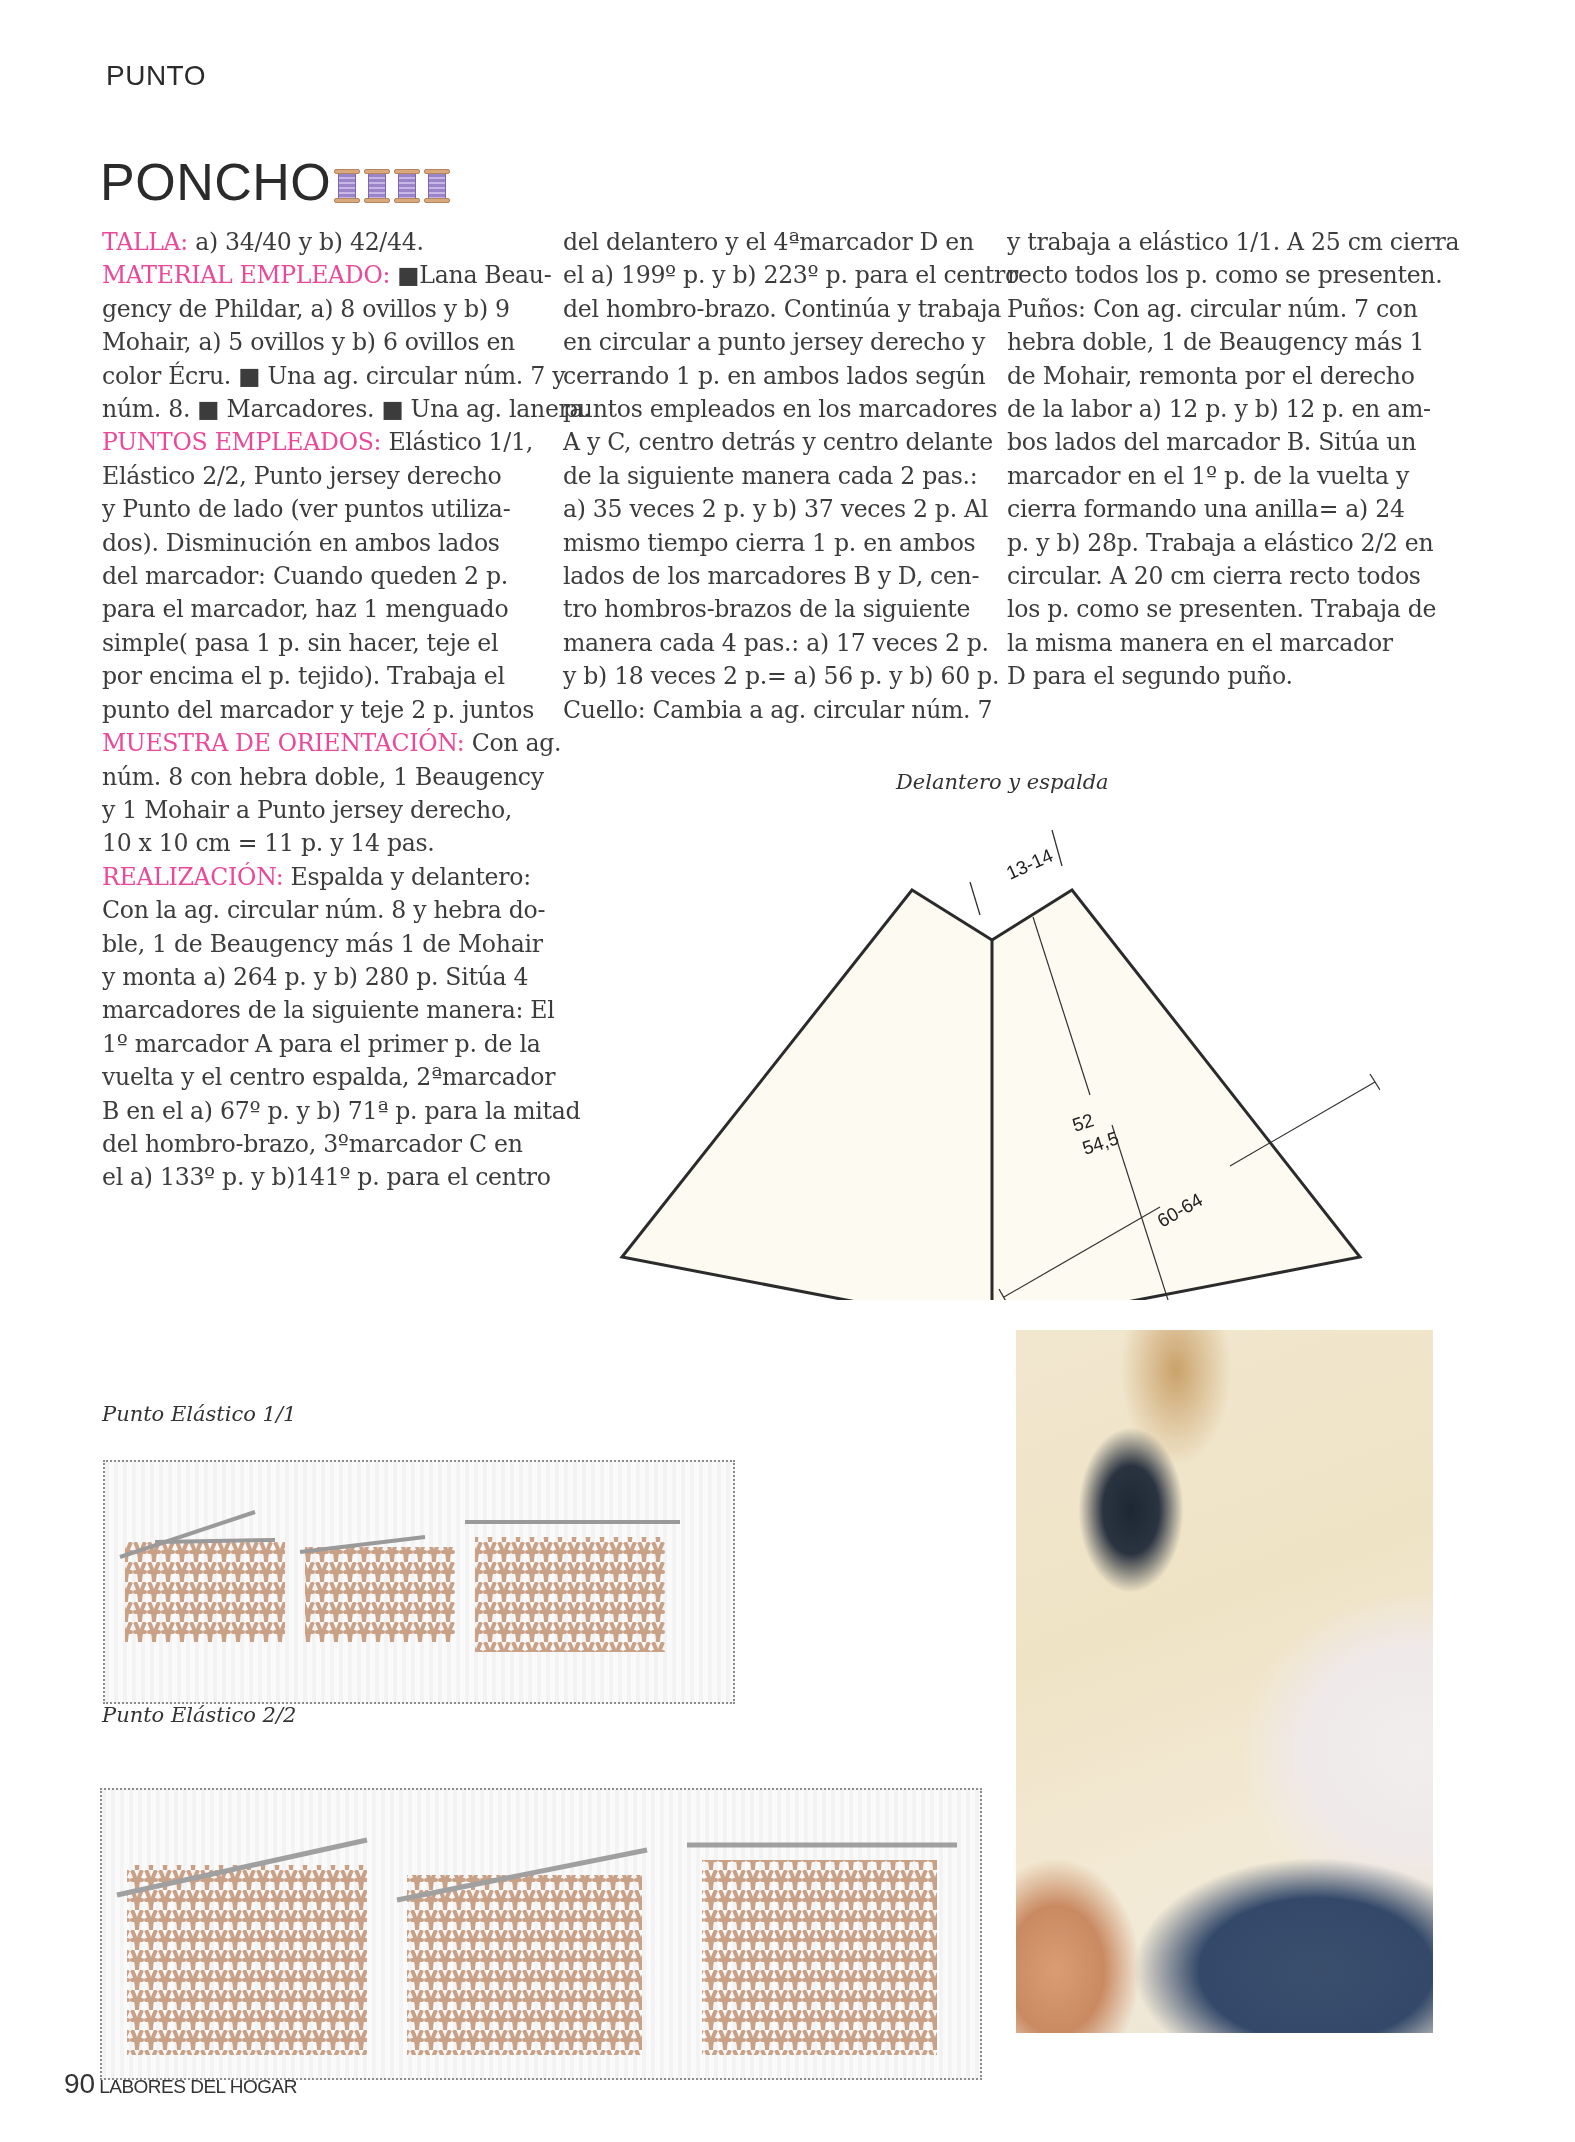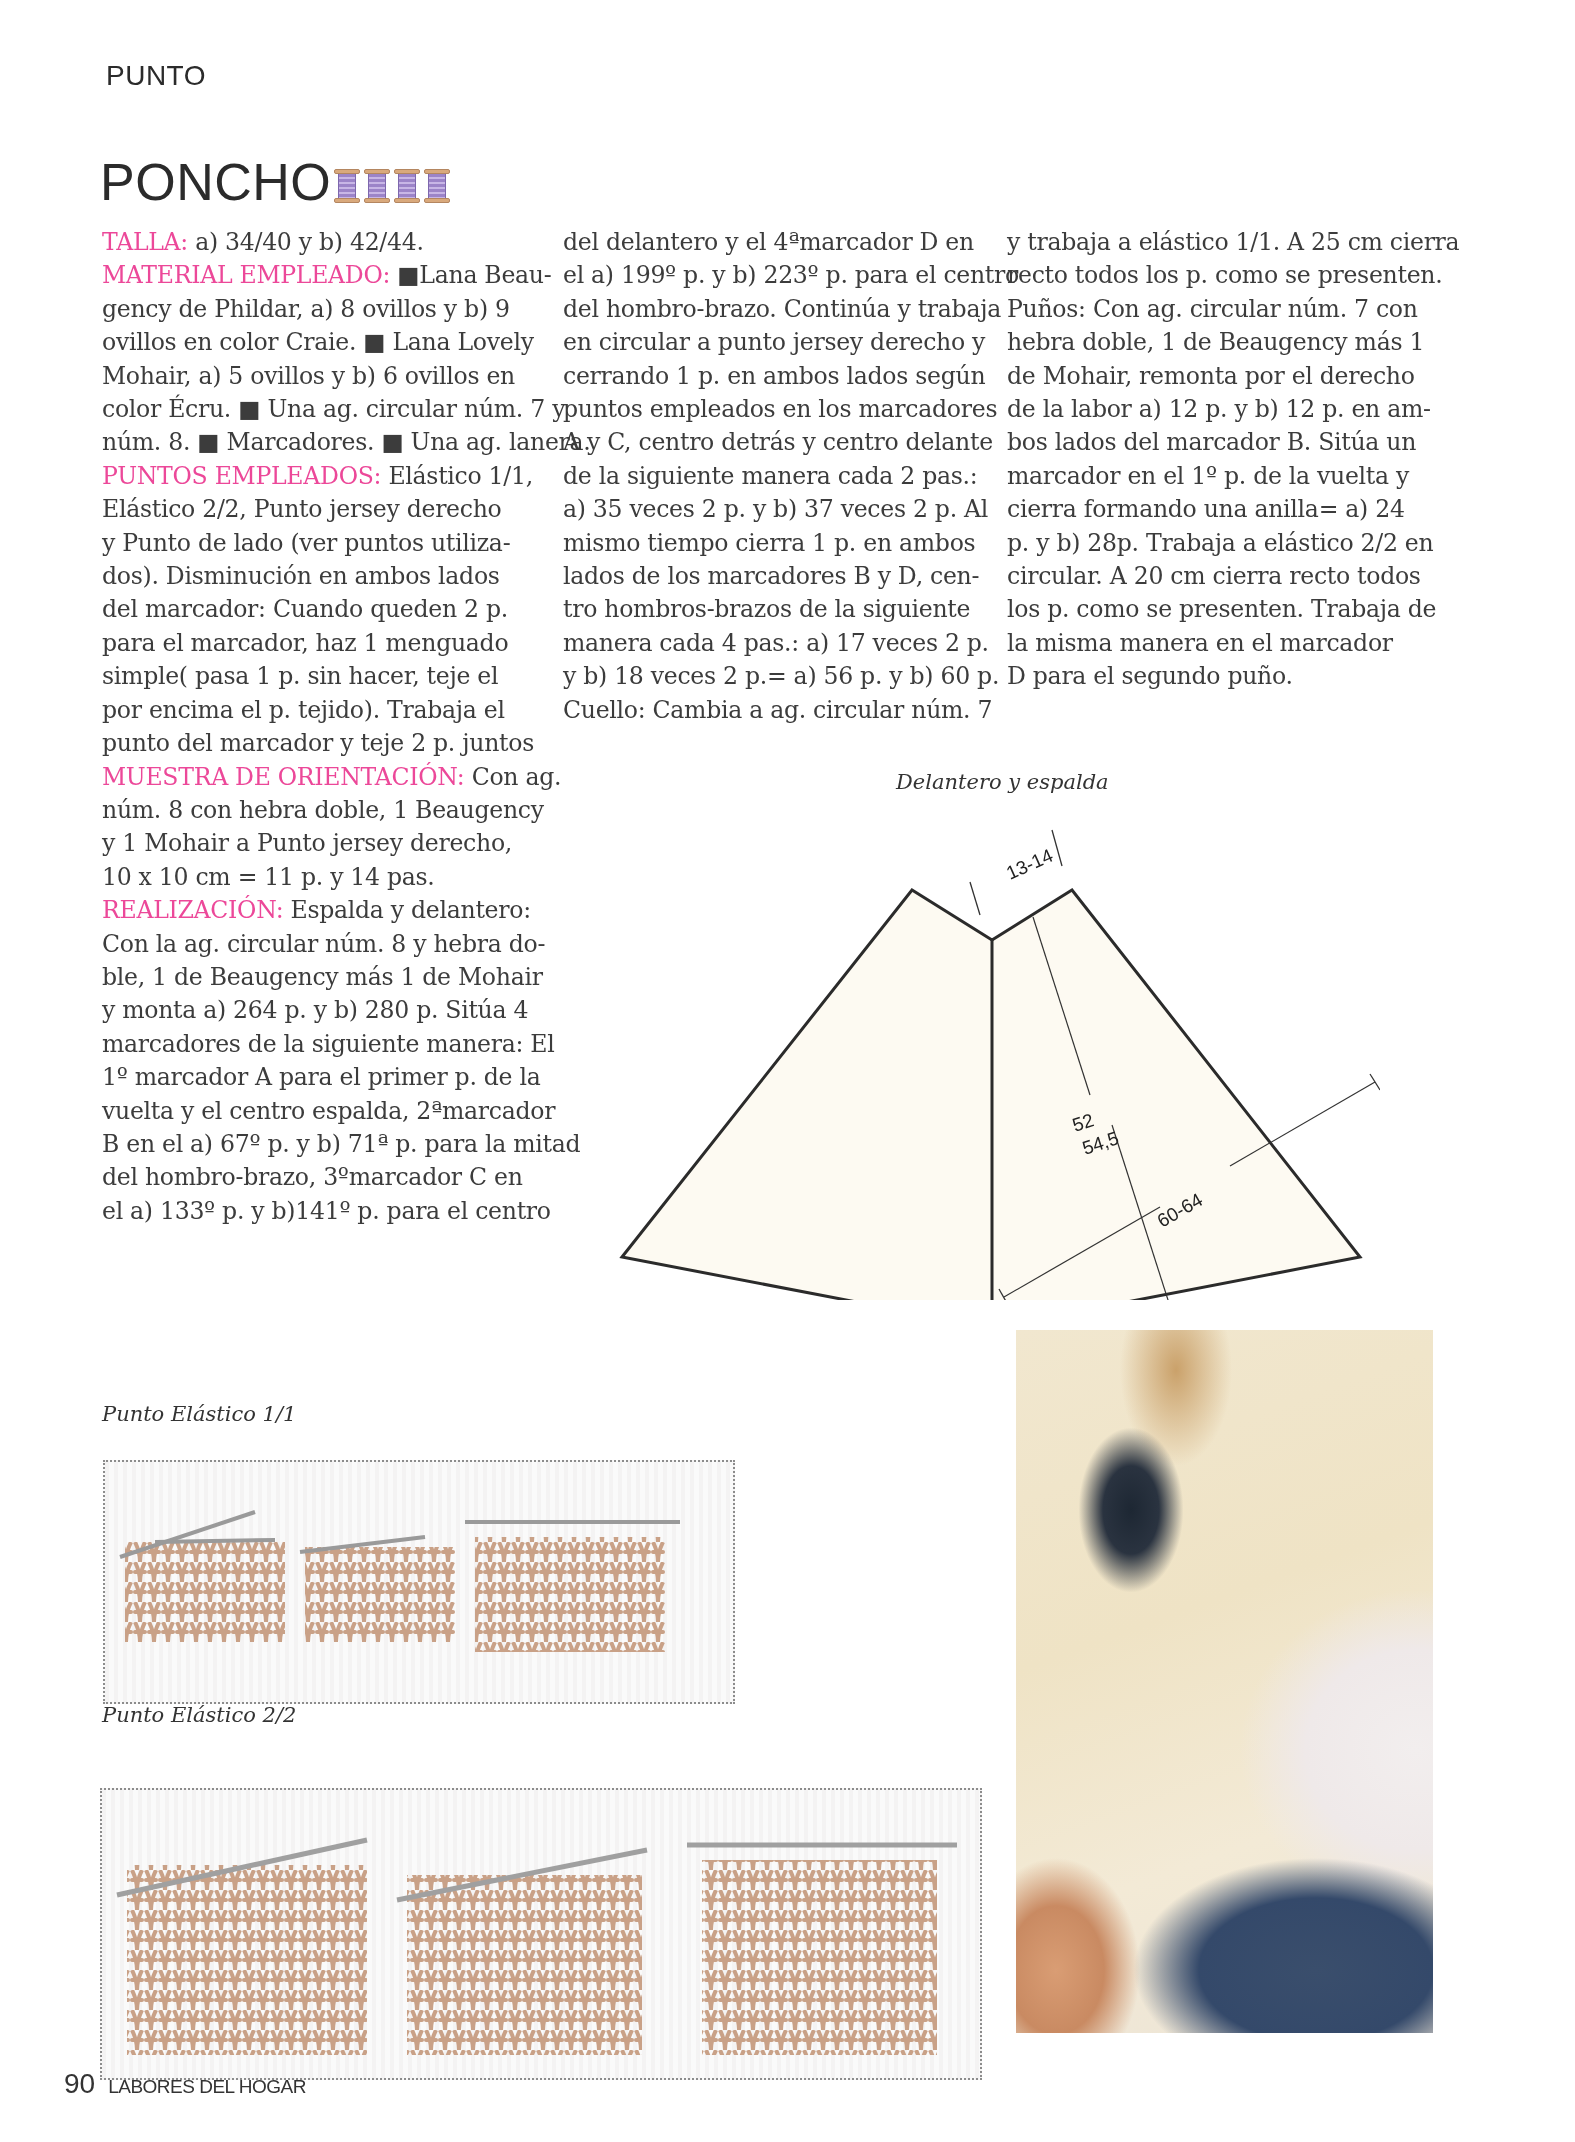--- a/index.html
+++ b/index.html
@@ -35,21 +35,21 @@
     background:
       radial-gradient(ellipse 70px 110px at 115px 180px, #1d2733 0%, #2a3340 40%, rgba(0,0,0,0) 75%),
       radial-gradient(ellipse 260px 160px at 300px 640px, #3a4e6c 0%, #34496a 45%, rgba(0,0,0,0) 70%),
       radial-gradient(ellipse 120px 160px at 40px 640px, #d99d74 0%, #c98a62 40%, rgba(0,0,0,0) 70%),
       radial-gradient(ellipse 220px 200px at 400px 420px, #f2eeee 0%, #efe9e9 50%, rgba(0,0,0,0) 80%),
       radial-gradient(ellipse 70px 120px at 160px 40px, #caa16a 0%, rgba(0,0,0,0) 80%),
       linear-gradient(160deg,#f1e7cf 0%,#efe3c5 40%,#f3ead6 70%,#ece4d6 100%);
   }
   .footer { left:64px; top:2068px; font-family:"Liberation Sans", sans-serif; color:#333; }
   .footer .num { font-size:28px; font-weight:normal; }
-  .footer .mag { font-size:19px; letter-spacing:-0.5px; margin-left:13px; }
+  .footer .mag { font-size:19px; letter-spacing:-0.5px; margin-left:4px; }
 </style>
 </head>
 <body>
 
 <div class="abs section">PUNTO</div>
 
 <div class="abs title">PONCHO</div>
 <div class="abs spools">
   <div class="spool">
       <div class="cap t"></div>
@@ -70,21 +70,20 @@
       <div class="cap t"></div>
       <div class="body"></div>
       <div class="cap b"></div>
     </div>
 </div>
 
 <div class="col col1" id="col1">
     <span class="line"><span class="lbl">TALLA: </span><span>a) 34/40 y b) 42/44.</span></span>
     <span class="line"><span class="lbl">MATERIAL EMPLEADO: </span><span>■Lana Beau-</span></span>
     <span class="line"><span>gency de Phildar, a) 8 ovillos y b) 9</span></span>
-    <span class="line"><span>ovillos en color Craie. ■ Lana Lovely</span></span>
     <span class="line"><span>Mohair, a) 5 ovillos y b) 6 ovillos en</span></span>
     <span class="line"><span>color Écru. ■ Una ag. circular núm. 7 y</span></span>
     <span class="line"><span>núm. 8. ■ Marcadores. ■ Una ag. lanera.</span></span>
     <span class="line"><span class="lbl">PUNTOS EMPLEADOS: </span><span>Elástico 1/1,</span></span>
     <span class="line"><span>Elástico 2/2, Punto jersey derecho</span></span>
     <span class="line"><span>y Punto de lado (ver puntos utiliza-</span></span>
     <span class="line"><span>dos). Disminución en ambos lados</span></span>
     <span class="line"><span>del marcador: Cuando queden 2 p.</span></span>
     <span class="line"><span>para el marcador, haz 1 menguado</span></span>
     <span class="line"><span>simple( pasa 1 p. sin hacer, teje el</span></span>

